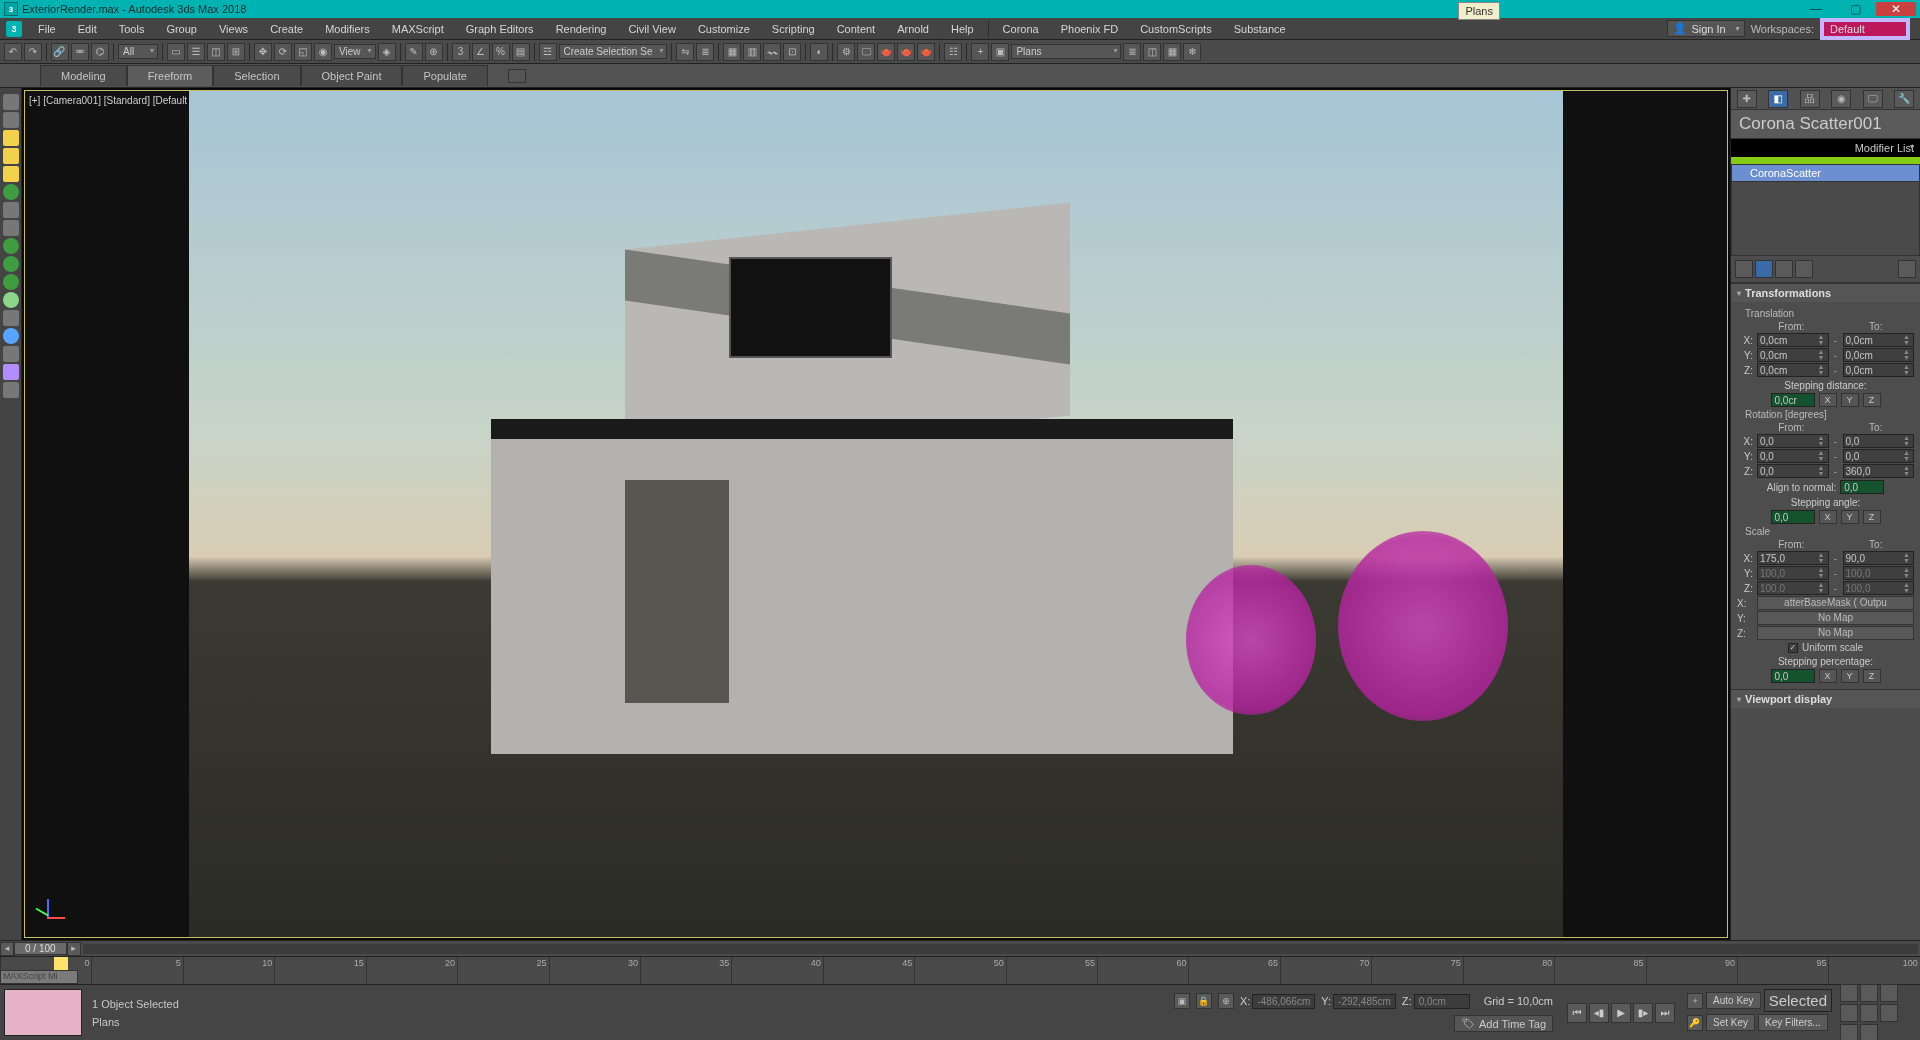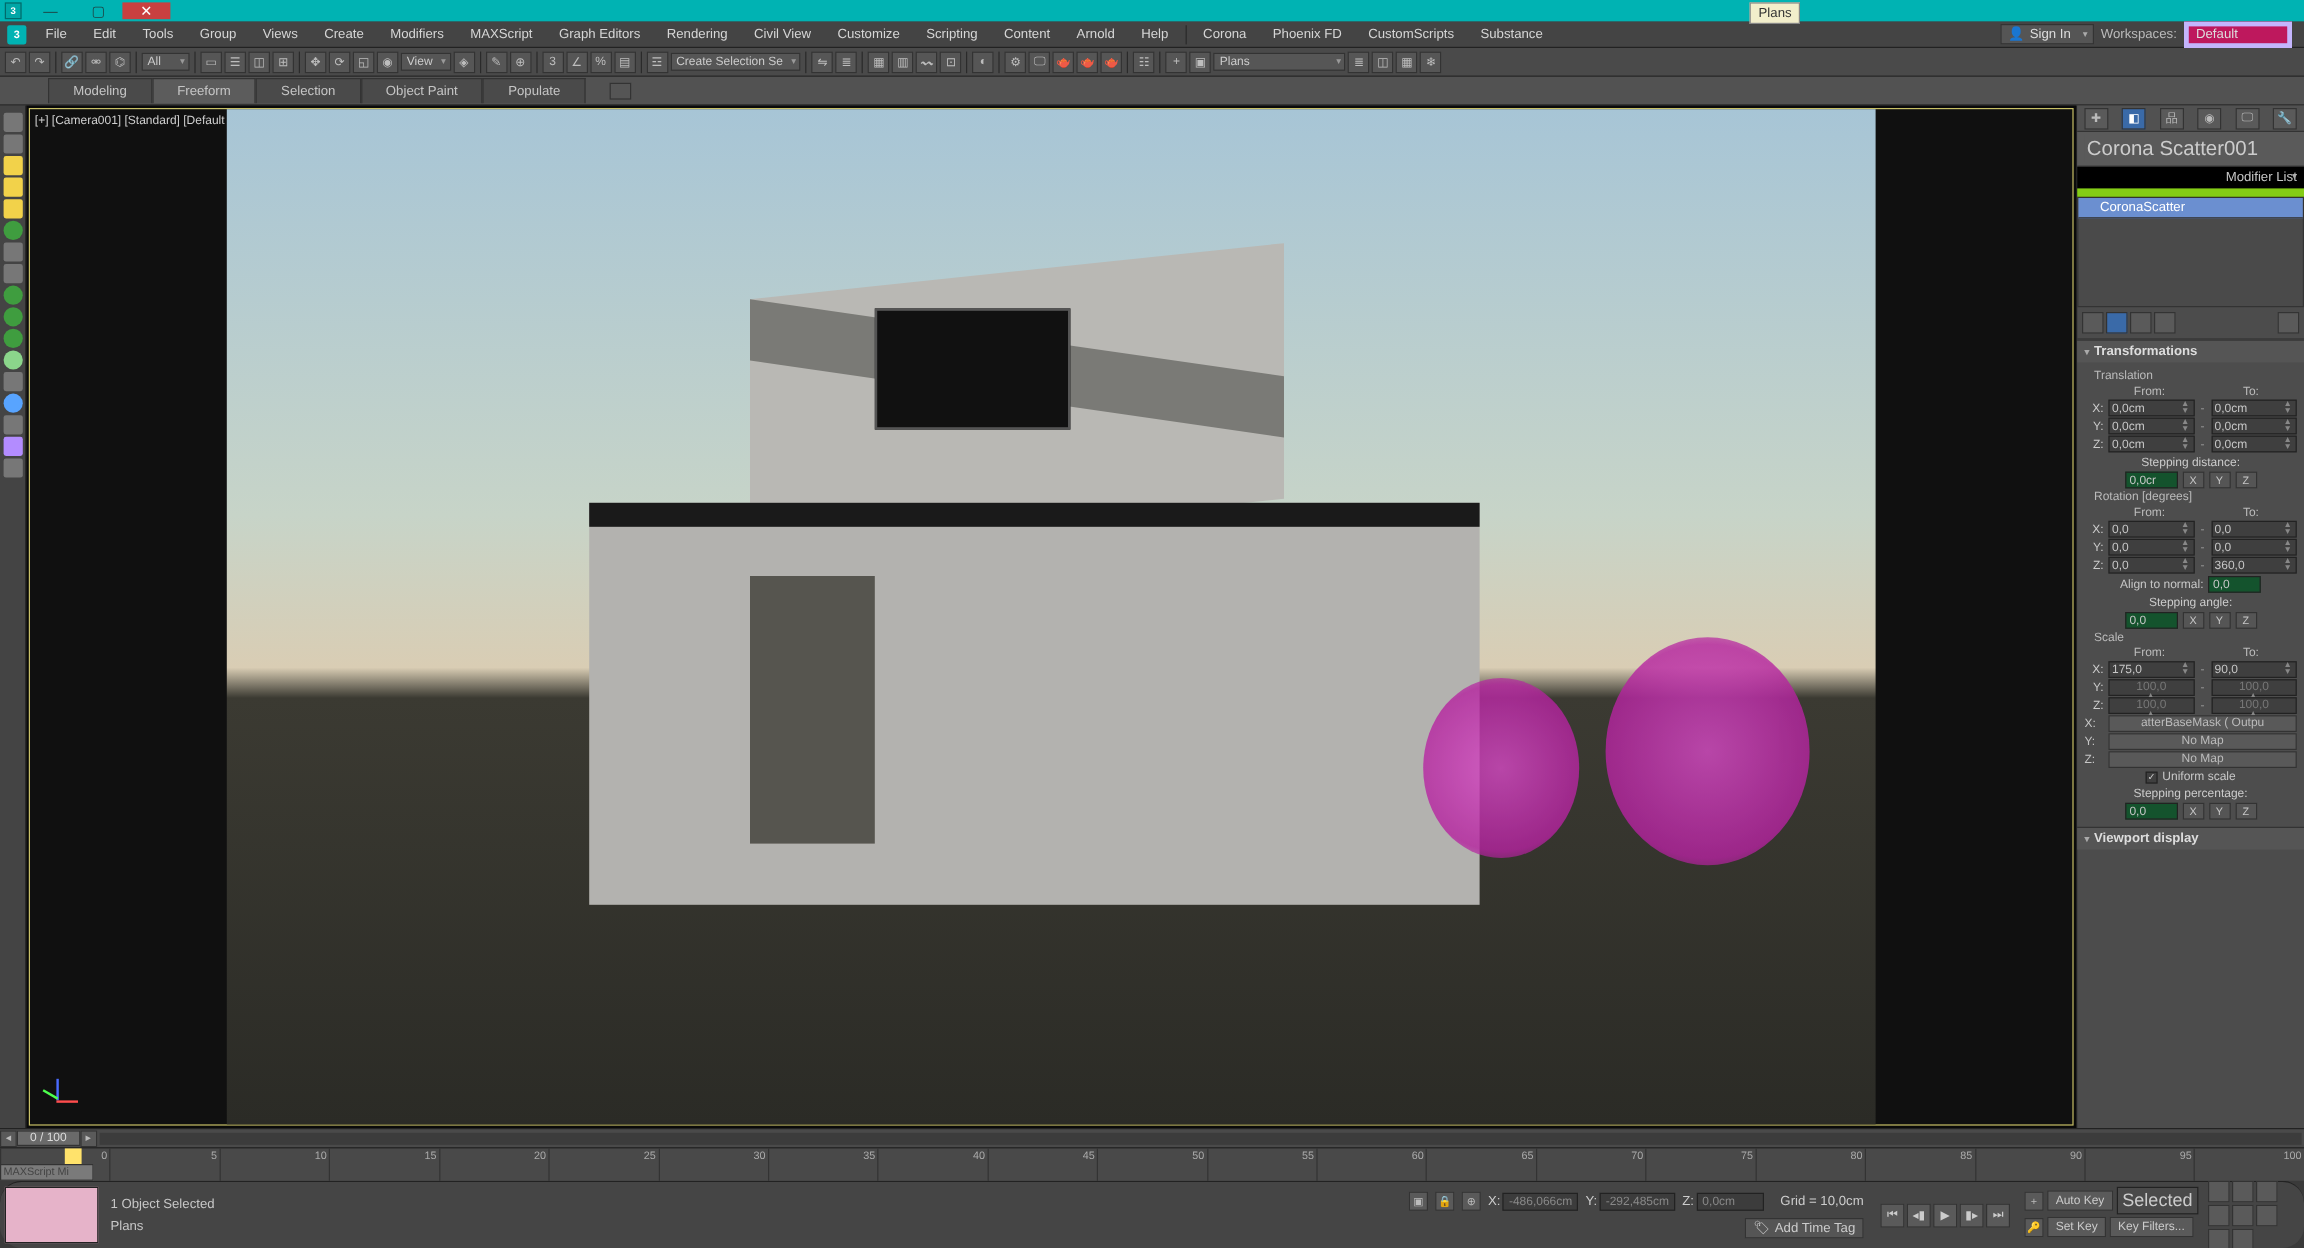--- a/index.html
+++ b/index.html
@@ -90,21 +90,21 @@
 .rp-roll{background:#4d4d4d;border-top:1px solid #333;}
 .rp-roll .hdr{display:flex;align-items:center;padding:3px 6px;background:#555;font-weight:bold;color:#ddd;}
 .rp-roll .hdr::before{content:"▾";margin-right:4px;font-size:8px;color:#aaa;}
 .rp-body{padding:4px 6px;font-size:10px;}
 .rp-sub{color:#bbb;margin:2px 0 1px 8px;}
 .rp-ft{display:flex;gap:8px;margin:2px 0 1px 16px;color:#bbb;}
 .rp-ft span{flex:1;text-align:center;}
 .rp-xyzrow{display:flex;align-items:center;gap:4px;margin:1px 0;}
 .rp-xyzrow .lbl{width:16px;text-align:right;color:#ccc;}
 .rp-spin{flex:1;display:flex;align-items:center;background:#3f3f3f;border:1px solid #222;padding:0 2px;height:14px;}
-.rp-spin.dim{color:#777;flex-direction:column;}
+.rp-spin.dim{color:#777;}
 .rp-spin span{flex:1;font-size:10px;}
 .rp-spin .ar{width:8px;font-size:7px;color:#888;line-height:6px;}
 .rp-dash{width:6px;text-align:center;color:#999;}
 .rp-center{text-align:center;margin:3px 0 1px;color:#ccc;}
 .rp-axisrow{display:flex;align-items:center;justify-content:center;gap:4px;margin:2px 0;}
 .rp-axisrow .sp{background:#14532d;border:1px solid #222;width:44px;height:14px;display:flex;align-items:center;padding:0 3px;font-size:10px;}
 .rp-axisbtn{width:18px;height:14px;background:#555;border:1px solid #333;display:flex;align-items:center;justify-content:center;font-size:9px;}
 .rp-chk{display:flex;align-items:center;gap:4px;}
 .rp-chk .box{width:10px;height:10px;background:#3f3f3f;border:1px solid #222;display:flex;align-items:center;justify-content:center;font-size:8px;color:#ccc;}
 .rp-maprow{display:flex;align-items:center;gap:4px;margin:1px 0;}
@@ -118,21 +118,21 @@
 .timeslider .track{flex:1;height:10px;background:#3c3c3c;margin:0 2px;}
 
 .ruler{height:28px;background:#494949;border-top:1px solid #222;position:relative;}
 .ruler .ticks{position:absolute;inset:0;display:flex;}
 .ruler .tick{flex:1;border-left:1px solid #333;position:relative;color:#aaa;}
 .ruler .tick span{position:absolute;right:2px;top:1px;font-size:9px;}
 .ruler .marker{position:absolute;left:54px;top:0;width:14px;height:16px;background:#ffe26b;}
 .ruler .scriptbox{position:absolute;left:0;bottom:0;width:78px;height:14px;background:#7a7a7a;border:1px solid #333;color:#444;font-size:9px;padding:0 2px;}
 
 
-.bottom{height:56px;background:#454545;display:flex;align-items:stretch;border-top:1px solid #222;border-radius:18px;}
+.bottom{height:56px;background:#454545;display:flex;align-items:stretch;border-top:1px solid #222;}
 .bottom .colorpatch{width:78px;margin:4px;background:#e6b3c9;border:1px solid #222;}
 .bottom .statcol{flex:1;display:flex;flex-direction:column;justify-content:center;gap:6px;padding:0 6px;}
 .bottom .coordrow{display:flex;align-items:center;gap:6px;}
 .bottom .ic{width:16px;height:16px;background:#5a5a5a;border:1px solid #333;display:flex;align-items:center;justify-content:center;font-size:9px;color:#bbb;}
 .bottom .coord{display:flex;align-items:center;}
 .bottom .coord .lbl{color:#ccc;margin-right:2px;}
 .bottom .coord .val{background:#3c3c3c;border:1px solid #222;color:#888;padding:1px 4px;min-width:56px;font-size:10px;}
 .bottom .grid{color:#ccc;margin-left:8px;}
 .bottom .addtime{display:flex;align-items:center;gap:4px;background:#555;border:1px solid #333;padding:1px 6px;color:#ccc;}
 .bottom .playgrp{display:flex;align-items:center;gap:2px;padding:0 8px;}
@@ -142,20 +142,21 @@
 .bottom .kbtn{background:#5a5a5a;border:1px solid #333;padding:2px 6px;color:#ccc;font-size:10px;}
 .bottom .kdrop{background:#4a4a4a;border:1px solid #222;color:#ccc;padding:2px 4px;font-size:15px;min-width:68px;}
 .bottom .vnav{display:flex;flex-wrap:wrap;width:84px;gap:2px;padding:4px;align-content:center;}
 .bottom .vnav .vb{width:18px;height:18px;background:#5a5a5a;border:1px solid #333;}
 </style>
 </head>
 <body>
 
 <div class="titlebar">
   <div class="icon3">3</div>
+  <div class="title">ExteriorRender.max - Autodesk 3ds Max 2018</div>
   <div class="winbtn">—</div>
   <div class="winbtn">▢</div>
   <div class="winbtn close">✕</div>
 </div>
 
 <div class="menubar">
   <div class="app3">3</div>
   <div class="mi">File</div>
   <div class="mi">Edit</div>
   <div class="mi">Tools</div>

